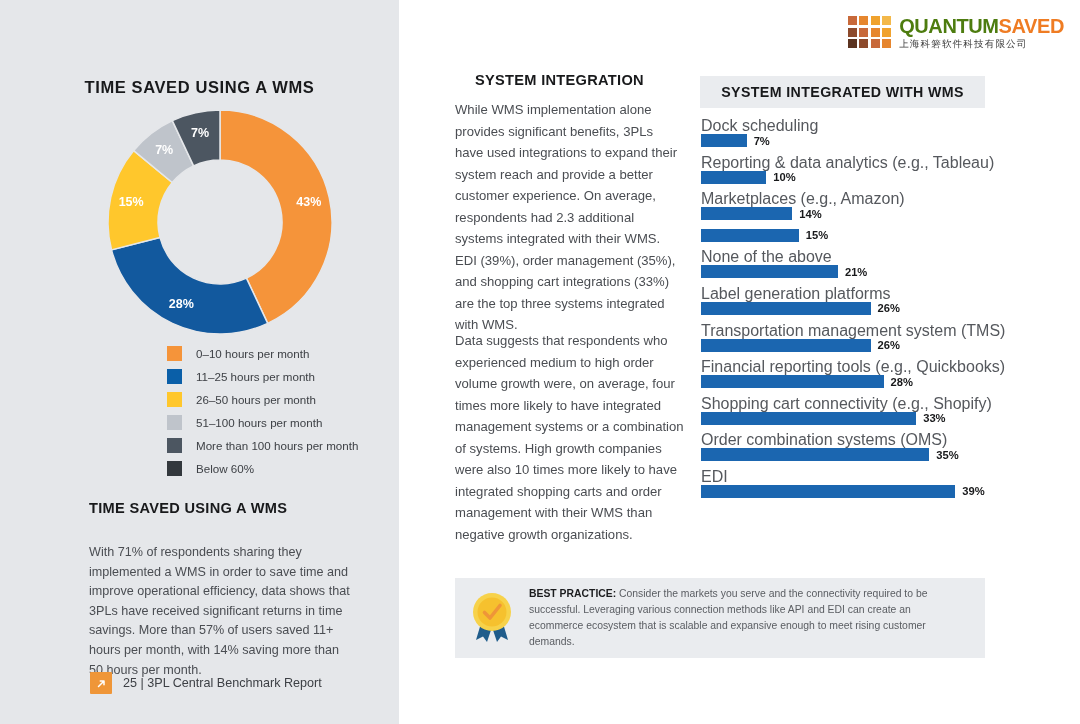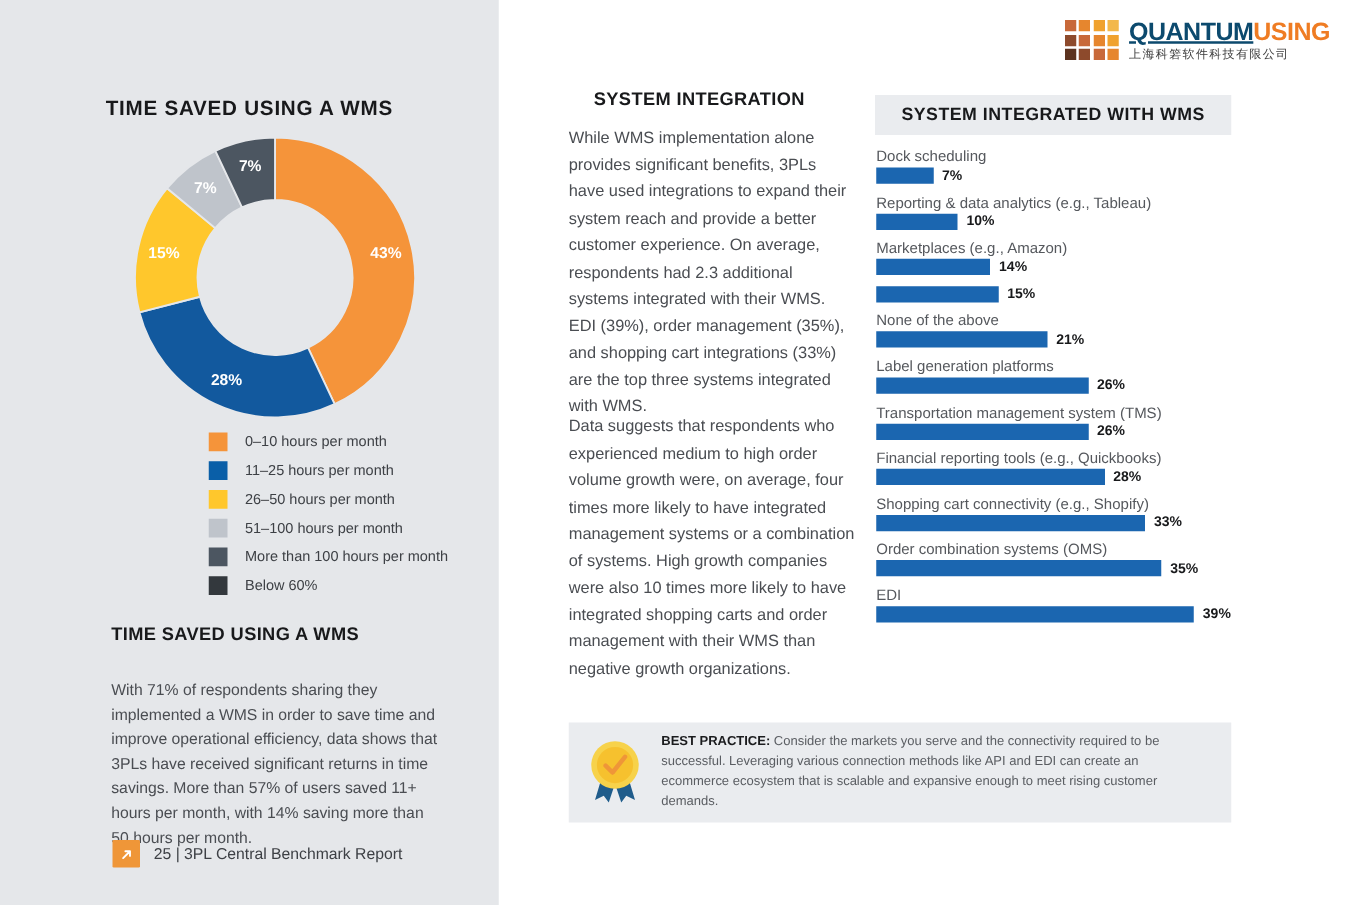--- a/index.html
+++ b/index.html
@@ -59,21 +59,21 @@
 
   
   .brand { position: absolute; right: 16px; top: 16px; display: flex; align-items: center; }
   .brand-grid {
     display: grid; grid-template-columns: repeat(4, 9px);
     grid-template-rows: repeat(3, 9px); gap: 2.5px; margin-right: 8px;
   }
   .brand-grid i { display: block; width: 9px; height: 9px; }
   .brand-text { line-height: 1; }
   .brand-name { font-size: 20px; font-weight: bold; letter-spacing: -0.4px; }
-  .brand-q { color: #0c4a6e; text-decoration: underline; }
+  .brand-q { color: #4d7c0f; }
   .brand-a { color: #ef7c23; }
   .brand-cn { font-size: 9.6px; color: #3c3c3c; letter-spacing: 1.1px; margin-top: 3px; }
 
   
   .mid-heading {
     position: absolute; left: 475px; top: 72px;
     font-size: 14.6px; font-weight: bold; letter-spacing: 0.3px; color: #18191b;
   }
   .mid-p1 {
     position: absolute; left: 455px; top: 99px; width: 226px;
@@ -88,21 +88,21 @@
   .bar-banner {
     position: absolute; left: 700px; top: 76px;
     width: 285px; height: 32px; background: #eaecef;
     display: flex; align-items: center; justify-content: center;
   }
   .bar-banner span {
     font-size: 14.2px; font-weight: bold; letter-spacing: 0.4px; color: #18191b;
   }
   .bars { position: absolute; left: 701px; top: 119px; width: 320px; }
   .bar-item { margin-bottom: 8.6px; }
-  .bar-label { font-size: 12px; color: #55585d; margin-bottom: 2px; line-height: 13px; }
+  .bar-label { font-size: 16px; color: #55585d; margin-bottom: 2px; line-height: 13px; }
   .bar-line { display: flex; align-items: center; height: 13px; }
   .bar-fill { height: 13px; background: #1b66b0; }
   .bar-val { font-size: 11.2px; font-weight: bold; color: #18191b; margin-left: 7px; }
 
   
   .bp-box {
     position: absolute; left: 455px; top: 578px;
     width: 530px; height: 80px; background: #eaecef;
     display: flex; align-items: center;
   }
@@ -186,21 +186,21 @@
       <i style="background:#8d4a2c"></i>
         <i style="background:#c8693a"></i>
         <i style="background:#e6862e"></i>
         <i style="background:#f0a22e"></i>
       <i style="background:#5c3320"></i>
         <i style="background:#8d4a2c"></i>
         <i style="background:#c8693a"></i>
         <i style="background:#e6862e"></i>
     </div>
     <div class="brand-text">
-      <div class="brand-name"><span class="brand-q">QUANTUM</span><span class="brand-a">USING</span></div>
+      <div class="brand-name"><span class="brand-q">QUANTUM</span><span class="brand-a">SAVED</span></div>
       <div class="brand-cn">上海科箬软件科技有限公司</div>
     </div>
   </div>
 
   <div class="mid-heading">SYSTEM INTEGRATION</div>
   <div class="mid-p1">While WMS implementation alone provides significant benefits, 3PLs have used integrations to expand their system reach and provide a better customer experience. On average, respondents had 2.3 additional systems integrated with their WMS. EDI (39%), order management (35%), and shopping cart integrations (33%) are the top three systems integrated with WMS.</div>
   <div class="mid-p2">Data suggests that respondents who experienced medium to high order volume growth were, on average, four times more likely to have integrated management systems or a combination of systems. High growth companies were also 10 times more likely to have integrated shopping carts and order management with their WMS than negative growth organizations.</div>
 
   <div class="bar-banner">
     <span>SYSTEM INTEGRATED WITH WMS</span>

